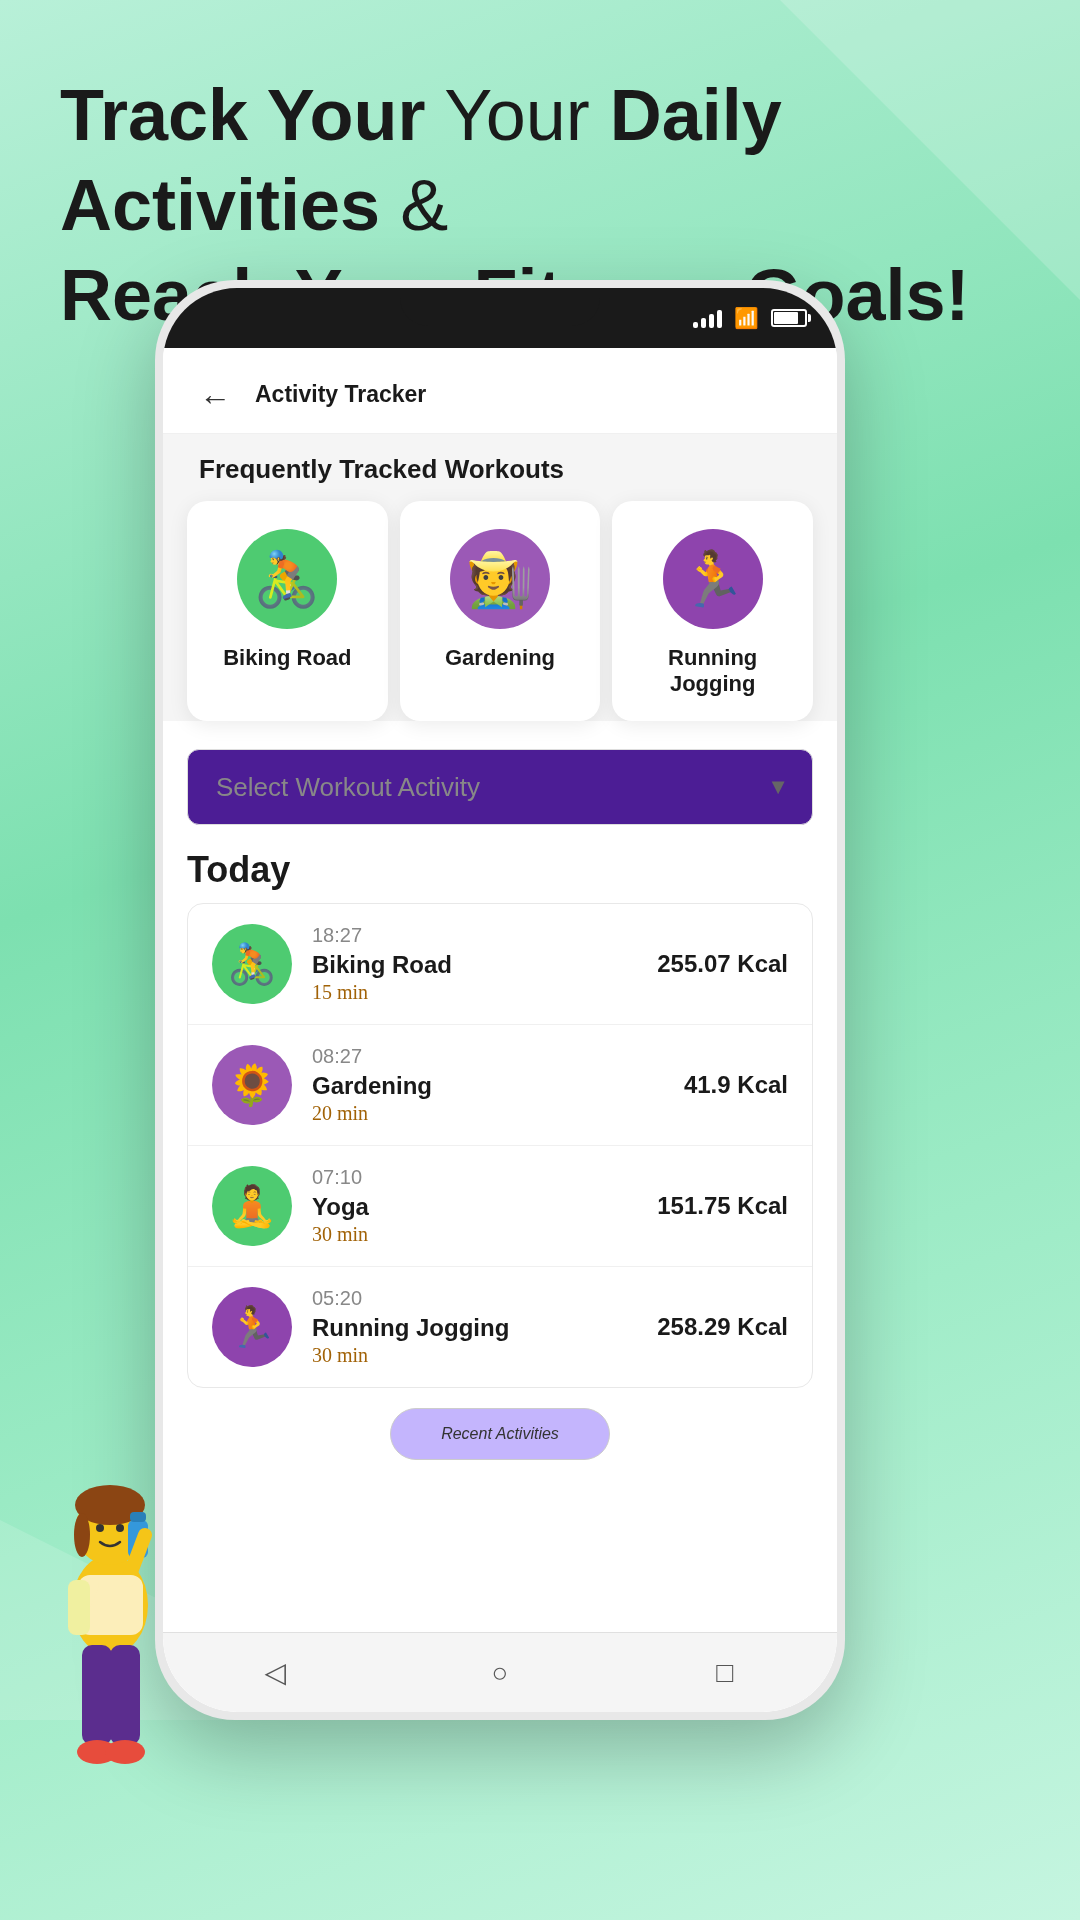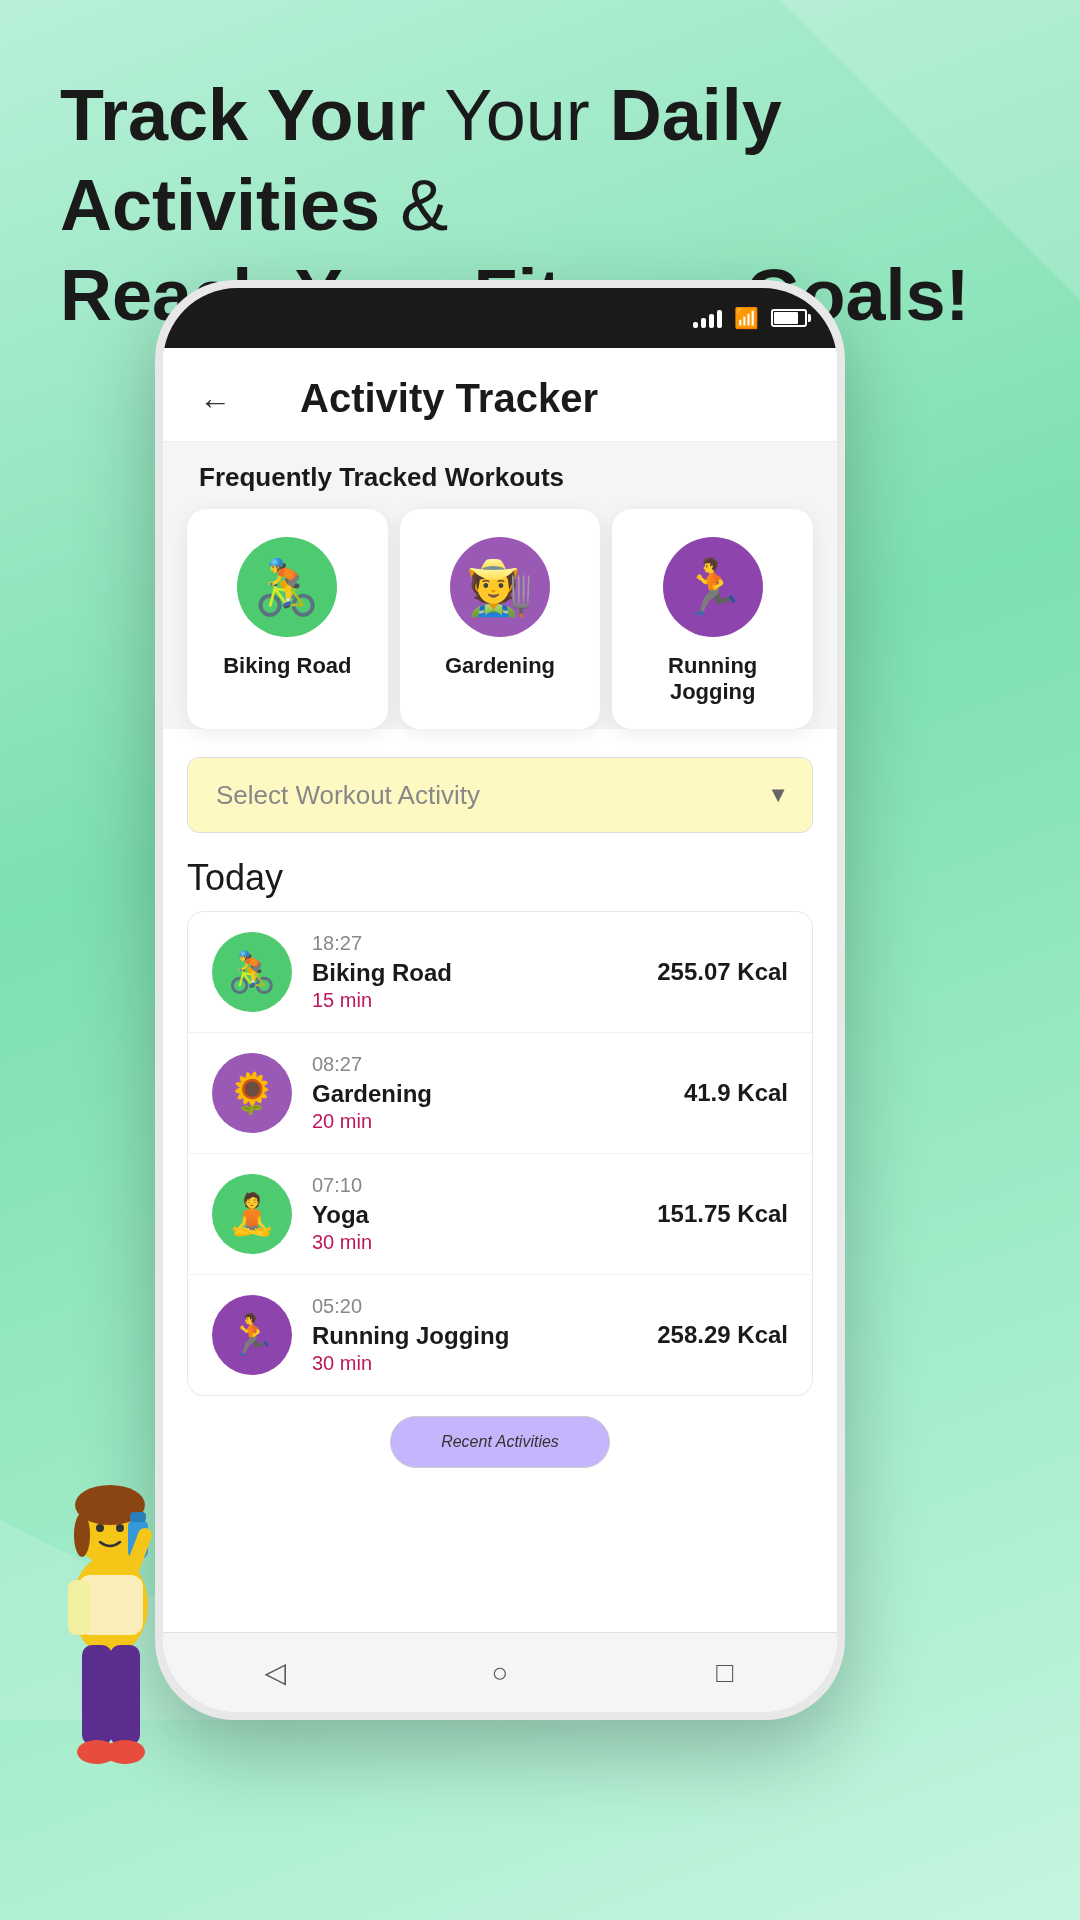--- a/index.html
+++ b/index.html
@@ -163,24 +163,23 @@
       gap: 24px;
       border-bottom: 1px solid #f0f0f0;
       flex-shrink: 0;
     }
     .back-arrow {
       font-size: 32px;
       color: #333;
       cursor: pointer;
     }
     .header-title {
-      font-size: 40px;
+      font-size: 23px;
       font-weight: 600;
       color: #1a1a1a;
-      margin-left: 45px;
     }
 
     
     .frequently-section {
       background: #f5f5f5;
       padding: 20px 24px 0;
       flex-shrink: 0;
     }
     .section-title {
       font-size: 26px;
@@ -238,40 +237,40 @@
     
     .dropdown-wrapper {
       margin: 28px 0 24px;
       position: relative;
     }
     .dropdown-select {
       width: 100%;
       padding: 22px 28px;
       font-size: 26px;
       color: #888;
-      background: #fef9c3;
+      background: #4c1d95;
       border: 1.5px solid #ddd;
       border-radius: 12px;
       appearance: none;
       cursor: pointer;
     }
     .dropdown-arrow {
       position: absolute;
       right: 24px;
       top: 50%;
       transform: translateY(-50%);
       font-size: 22px;
       color: #666;
       pointer-events: none;
     }
 
     
     .today-label {
       font-size: 36px;
-      font-weight: 400;
+      font-weight: 700;
       color: #1a1a1a;
       margin-bottom: 12px;
     }
     .activity-list {
       background: white;
       border: 1px solid #e8e8e8;
       border-radius: 16px;
       overflow: hidden;
     }
     .activity-item {
@@ -301,21 +300,22 @@
       margin-bottom: 4px;
     }
     .activity-name {
       font-size: 24px;
       font-weight: 700;
       color: #1a1a1a;
       margin-bottom: 2px;
     }
     .activity-duration {
       font-size: 20px;
-      color: #be185d;
+      color: #a16207;
+      font-family: Liberation Serif, serif;
     }
     .activity-calories {
       font-size: 24px;
       font-weight: 700;
       color: #1a1a1a;
       text-align: left;
       flex-shrink: 0;
     }
 
     

